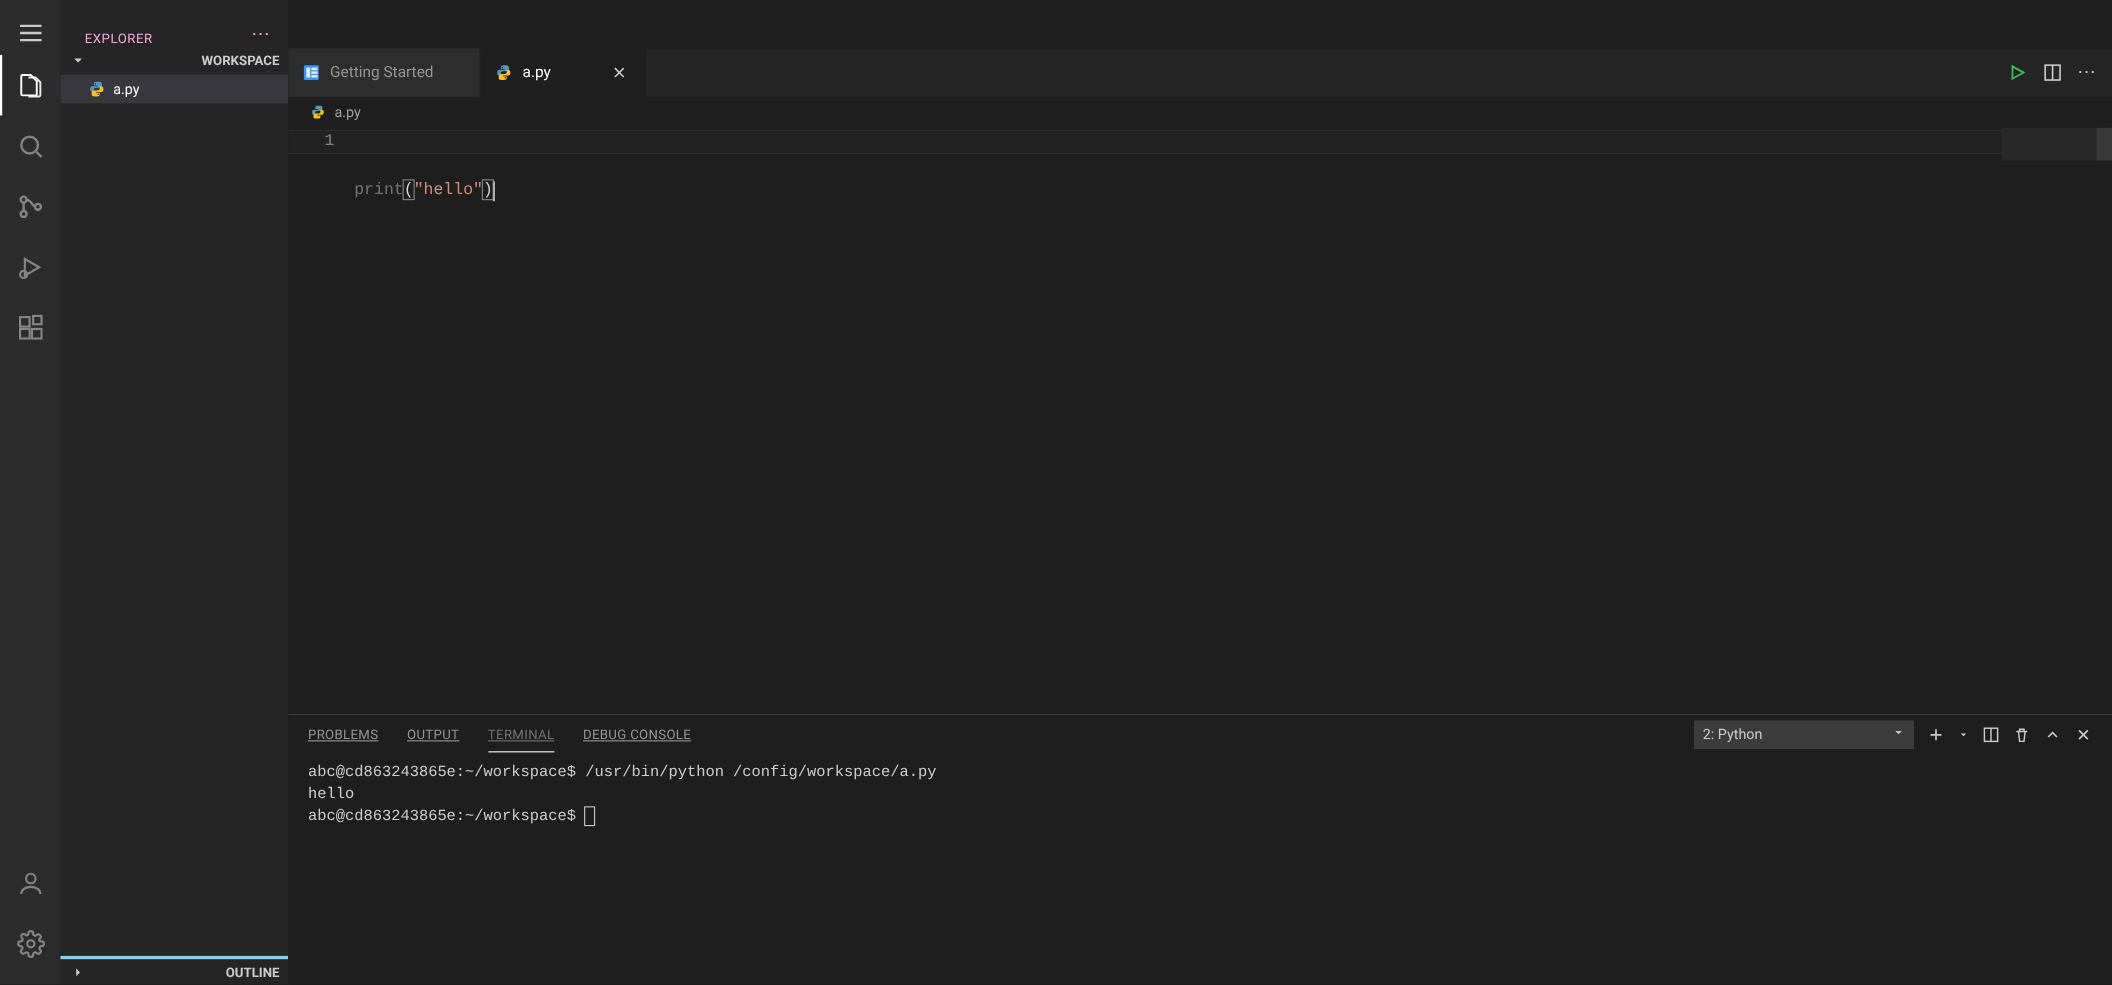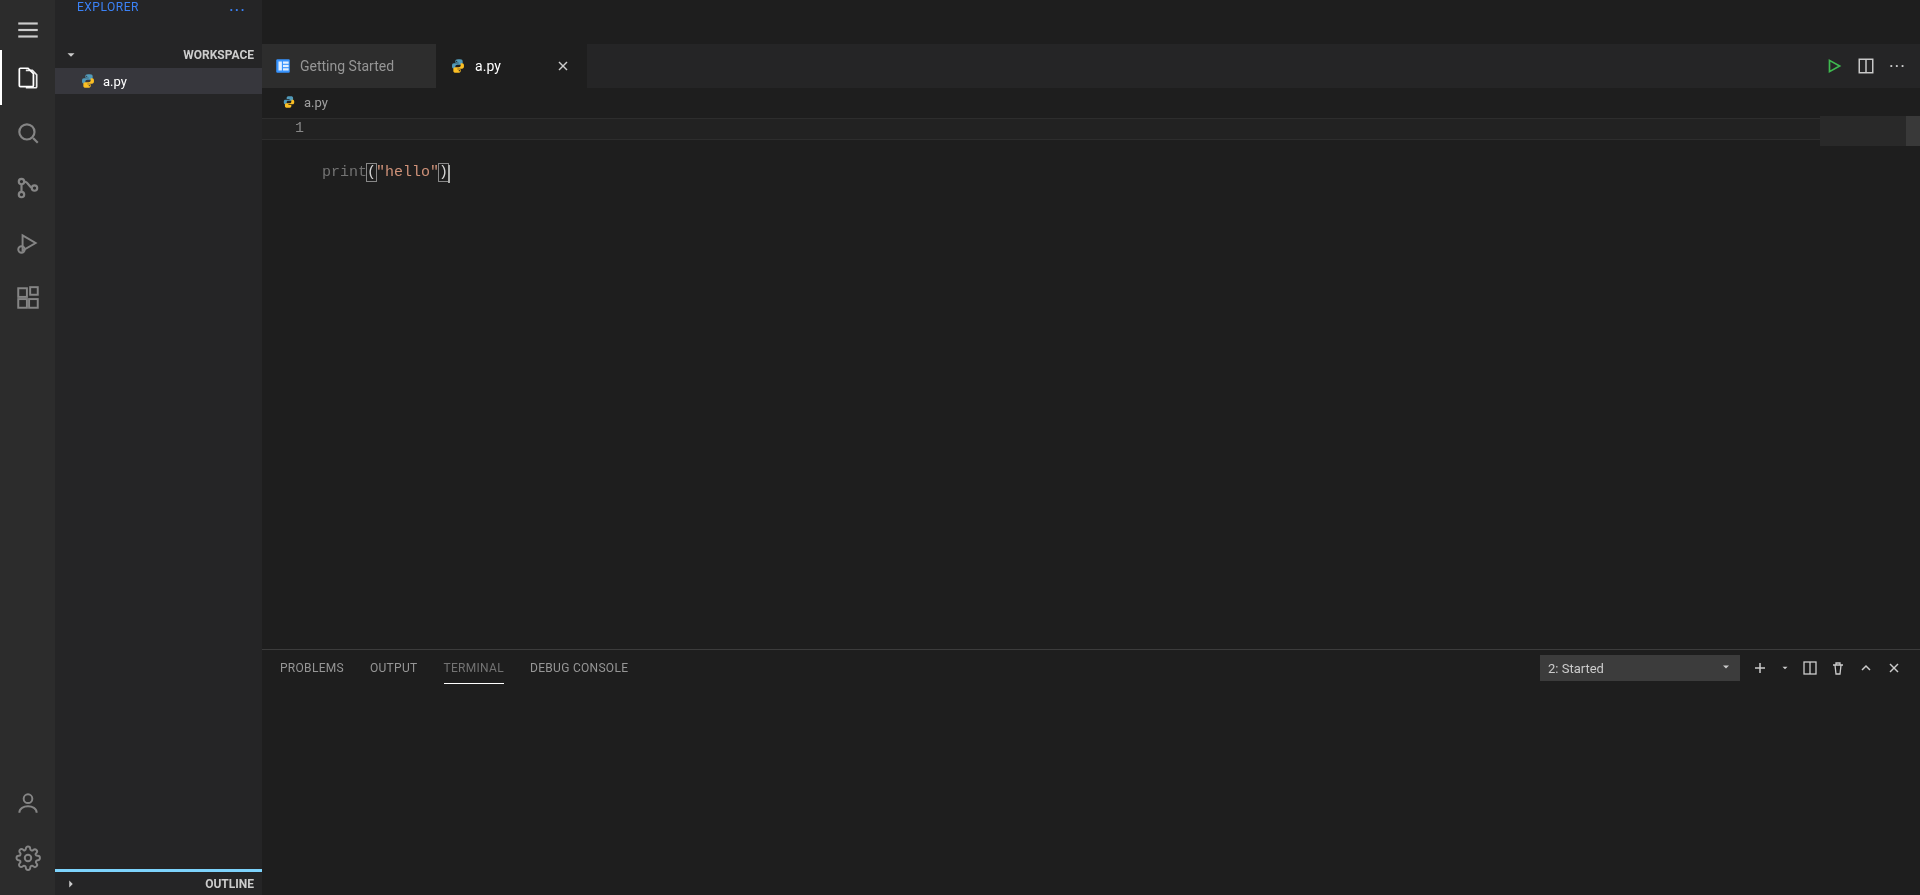--- a/index.html
+++ b/index.html
@@ -52,24 +52,24 @@
   .sidebar {
     width: 207px;
     background: #252526;
     display: flex;
     flex-direction: column;
     font-size: 12px;
   }
   .sidebar-header {
     height: 42px;
     display: flex;
-    align-items: flex-start;
+    align-items: flex-end;
     justify-content: space-between;
     padding: 0 16px 0 22px;
-    color: #3b82f6;
+    color: #f9a8d4;
     font-size: 12px;
     letter-spacing: 0.5px;
   }
   .sidebar-section-header {
     height: 26px;
     display: flex;
     align-items: center;
     padding: 0 8px;
     color: #cccccc;
     font-weight: 700;
@@ -236,21 +236,21 @@
   }
   .panel-tabs {
     height:36px;
     display:flex;
     align-items:center;
     padding:0 18px;
     gap:26px;
     color:#969696;
     font-size:12px;
   }
-  .panel-tab { cursor:pointer;padding:8px 0; letter-spacing:0.3px;}
+  .panel-tab { cursor:pointer;padding:8px 0; letter-spacing:0.3px;text-decoration:underline;}
   .panel-tab.active { color:#737373; border-bottom:1px solid #ffffff; }
   .panel-actions {
     margin-left:auto;
     display:flex;
     align-items:center;
     gap:12px;
     color:#cccccc;
   }
   .terminal-select {
     background:#3c3c3c;
@@ -463,21 +463,21 @@
   </div>
 
   <div class="panel">
     <div class="panel-tabs">
       <span class="panel-tab">PROBLEMS</span>
       <span class="panel-tab">OUTPUT</span>
       <span class="panel-tab active">TERMINAL</span>
       <span class="panel-tab">DEBUG CONSOLE</span>
       <div class="panel-actions">
         <div class="terminal-select">
-          <span>2: Started</span>
+          <span>2: Python</span>
           <span>
             <svg width="12" height="12" viewBox="0 0 16 16" fill="currentColor">
                 <path d="M4 6l4 4 4-4z"></path>
               </svg>
           </span>
         </div>
         <span class="pact">
           <svg viewBox="0 0 16 16" width="16" height="16" stroke="currentColor" stroke-width="1.5">
               <line x1="8" y1="3" x2="8" y2="13"></line>
               <line x1="3" y1="8" x2="13" y2="8"></line>
@@ -505,14 +505,17 @@
             </svg>
         </span>
         <span class="pact">
           <svg viewBox="0 0 16 16" width="16" height="16" stroke="currentColor" stroke-width="1.5">
               <line x1="4" y1="4" x2="12" y2="12"></line>
               <line x1="12" y1="4" x2="4" y2="12"></line>
             </svg>
         </span>
       </div>
     </div>
+    <div class="terminal-body"><span>abc@cd863243865e:~/workspace$ </span><span>/usr/bin/python /config/workspace/a.py</span>
+<span>hello</span>
+<span>abc@cd863243865e:~/workspace$ </span><span class="term-cursor"></span></div>
   </div>
 </div>
 
 </body></html>

